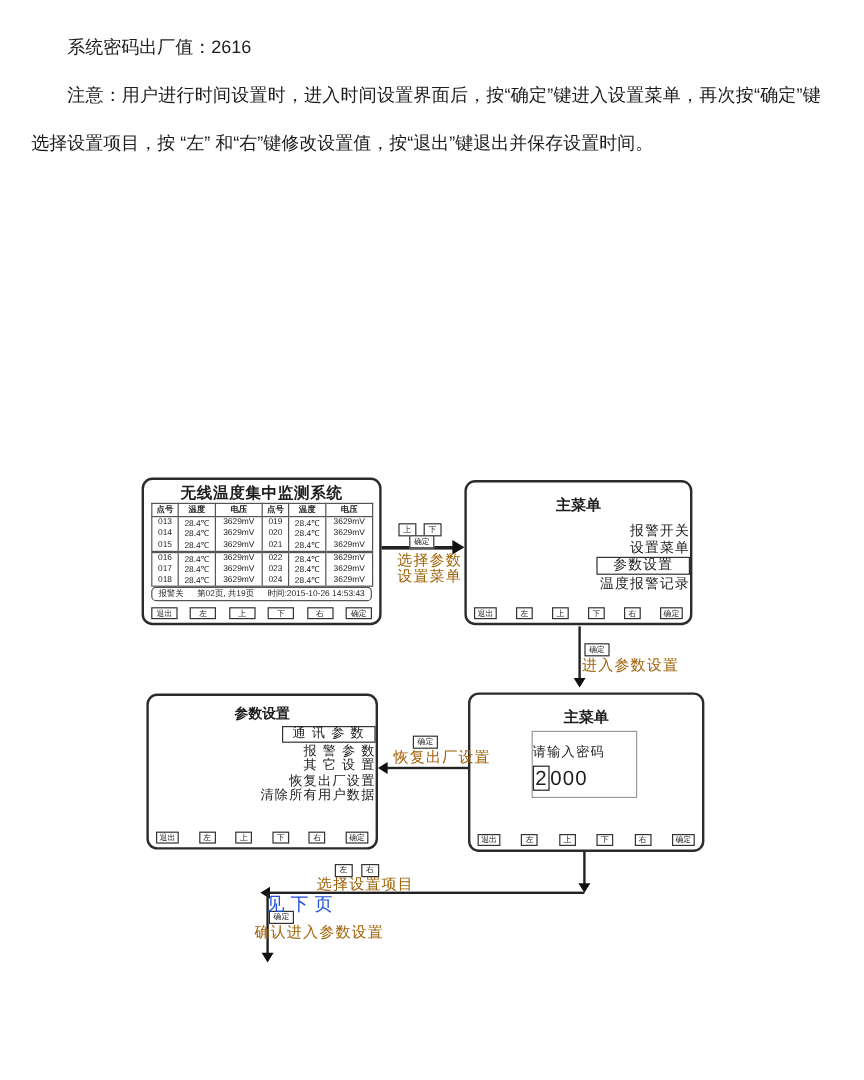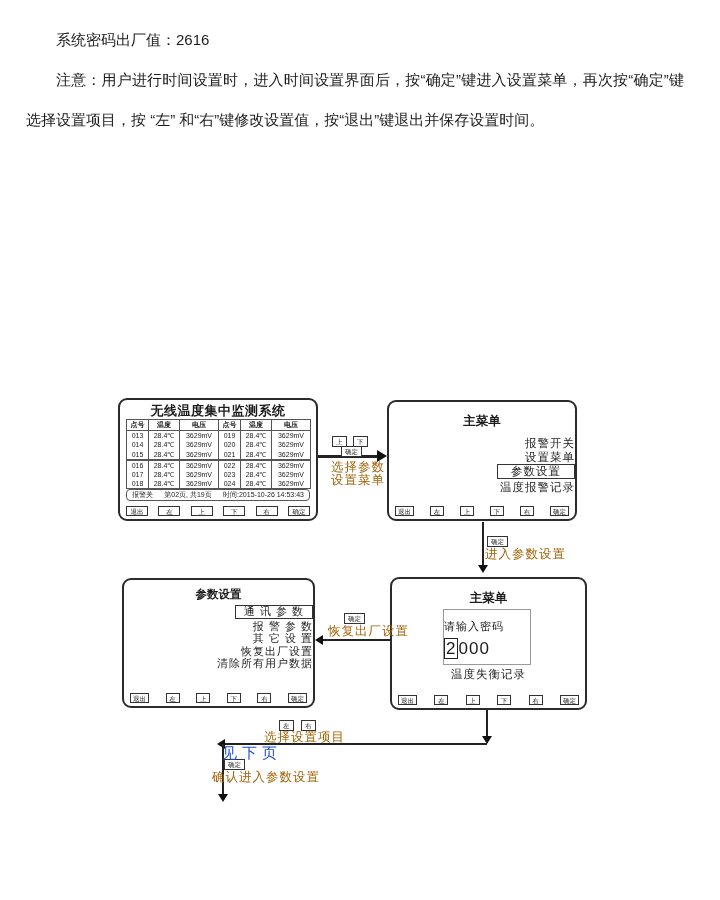--- a/index.html
+++ b/index.html
@@ -238,21 +238,20 @@
 </div>
 
 <div class="screen" id="password">
   <div class="scr-title">主菜单</div>
   <div class="pw-box">
     <div class="pw-prompt">请输入密码</div>
     <div class="pw-value">
       <span class="pw-cursor">2</span><span>000</span>
     </div>
   </div>
-  <div class="pw-caption">温度失衡记录</div>
   <div class="btn-row">
     <span class="scr-btn">退出</span>
     <span class="scr-btn">左</span>
     <span class="scr-btn">上</span>
     <span class="scr-btn">下</span>
     <span class="scr-btn">右</span>
     <span class="scr-btn">确定</span>
   </div>
 </div>
 

